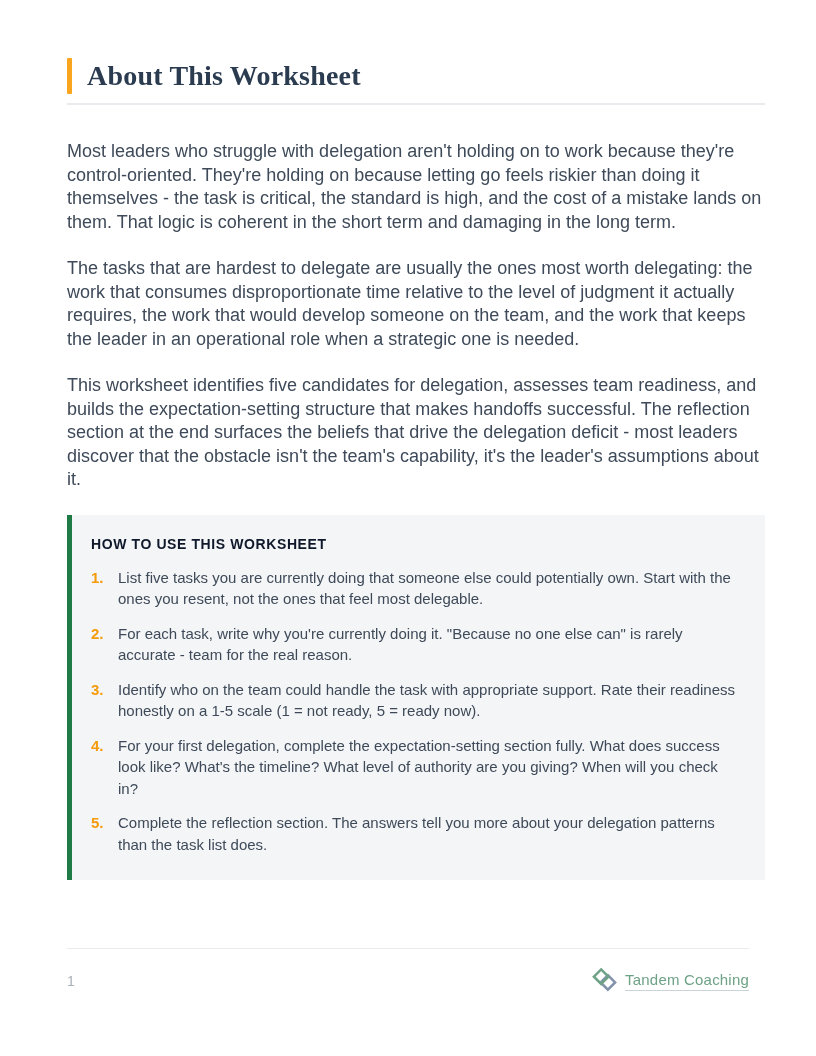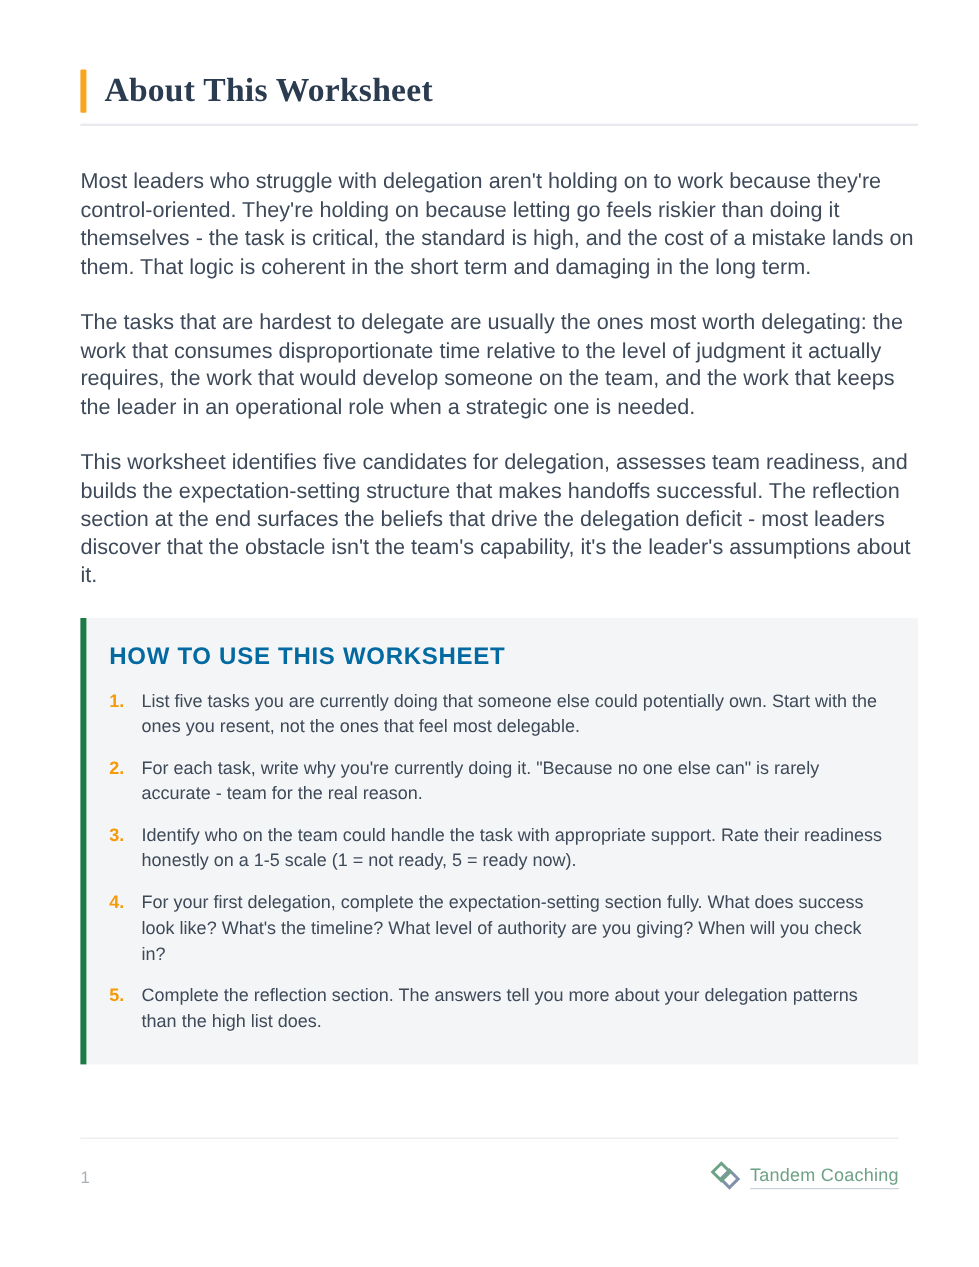--- a/index.html
+++ b/index.html
@@ -46,24 +46,24 @@
   }
   .body-copy p:first-child { margin-top: 35px; }
   
   .howto-box {
     background: #F4F5F6;
     border-left: 5px solid #1E7B46;
     padding: 21px 26px 25px 19px;
     margin-top: 1px;
   }
   .howto-heading {
-    font-size: 20px;
+    font-size: 14px;
     font-weight: 700;
     letter-spacing: 0.6px;
-    color: #0369a1;
+    color: #0f172a;
     margin-bottom: 15px;
   }
   .howto-list { list-style: none; }
   .howto-list li {
     display: flex;
     margin-bottom: 13px;
     font-size: 15px;
     line-height: 21.5px;
     color: #3E4A59;
   }
@@ -138,21 +138,21 @@
         <li>
           <span class="howto-num">3.</span>
           <span class="howto-text">Identify who on the team could handle the task with appropriate support. Rate their readiness honestly on a 1-5 scale (1 = not ready, 5 = ready now).</span>
         </li>
         <li>
           <span class="howto-num">4.</span>
           <span class="howto-text">For your first delegation, complete the expectation-setting section fully. What does success look like? What's the timeline? What level of authority are you giving? When will you check in?</span>
         </li>
         <li>
           <span class="howto-num">5.</span>
-          <span class="howto-text">Complete the reflection section. The answers tell you more about your delegation patterns than the high list does.</span>
+          <span class="howto-text">Complete the reflection section. The answers tell you more about your delegation patterns than the task list does.</span>
         </li>
       </ol>
     </section>
   </main>
 
   <footer class="footer">
     <hr class="footer-rule">
     <div class="footer-row">
       <span class="page-number">1</span>
       <a class="brand">

